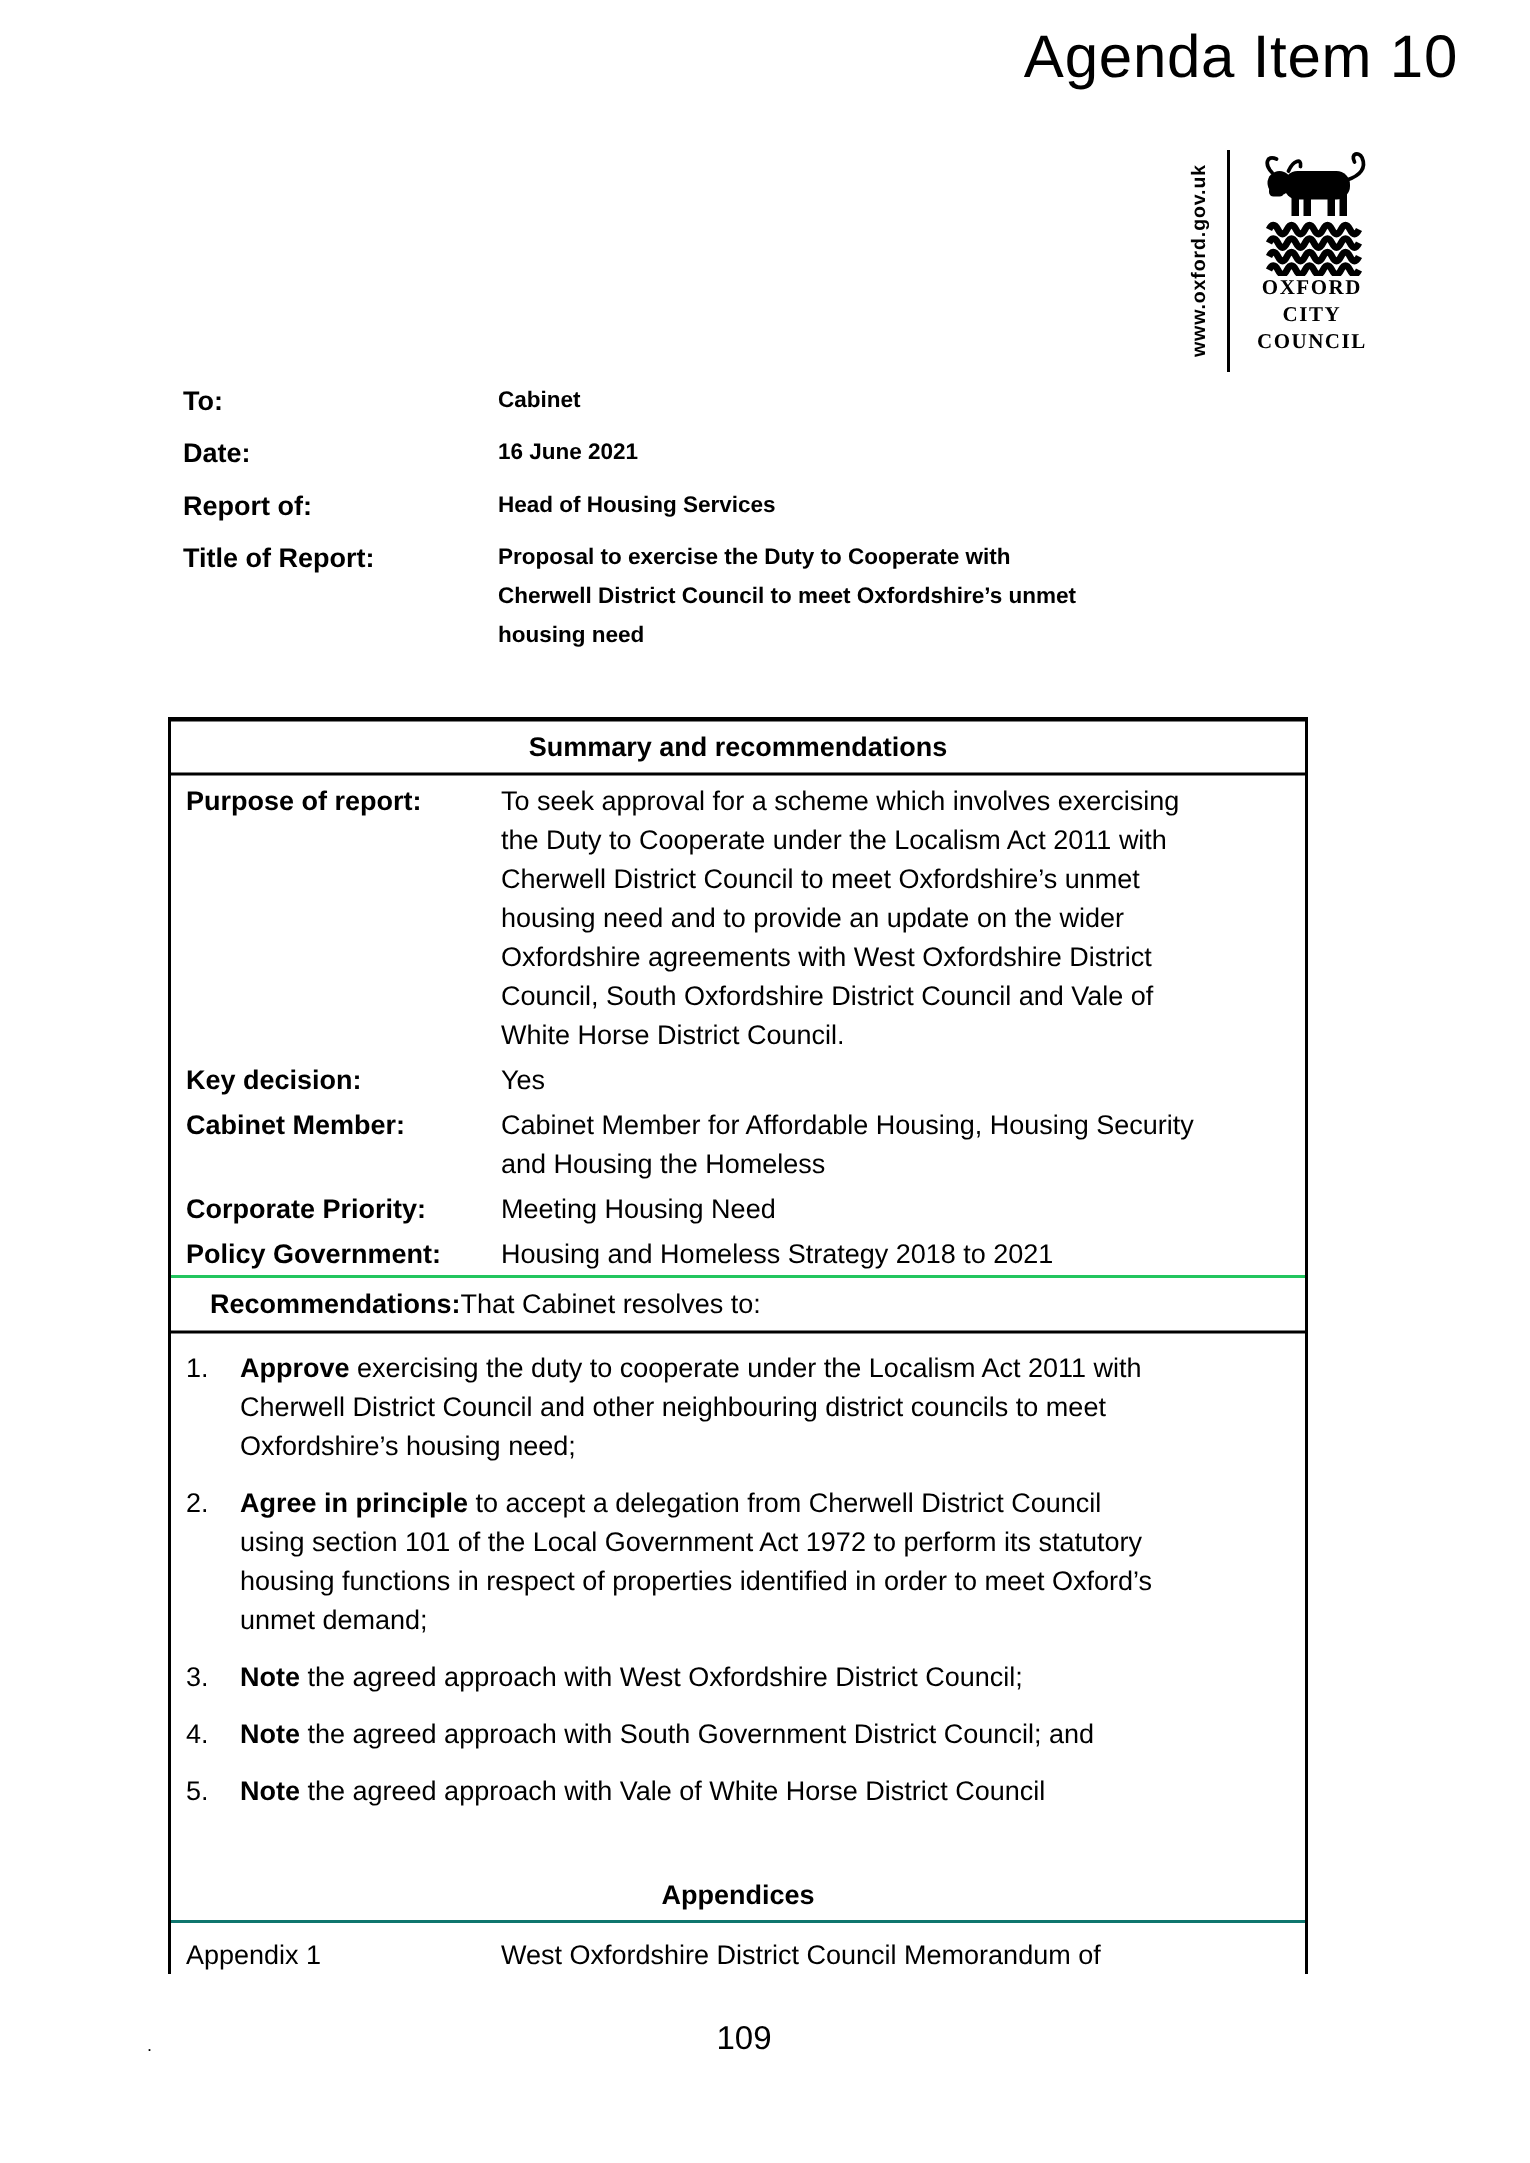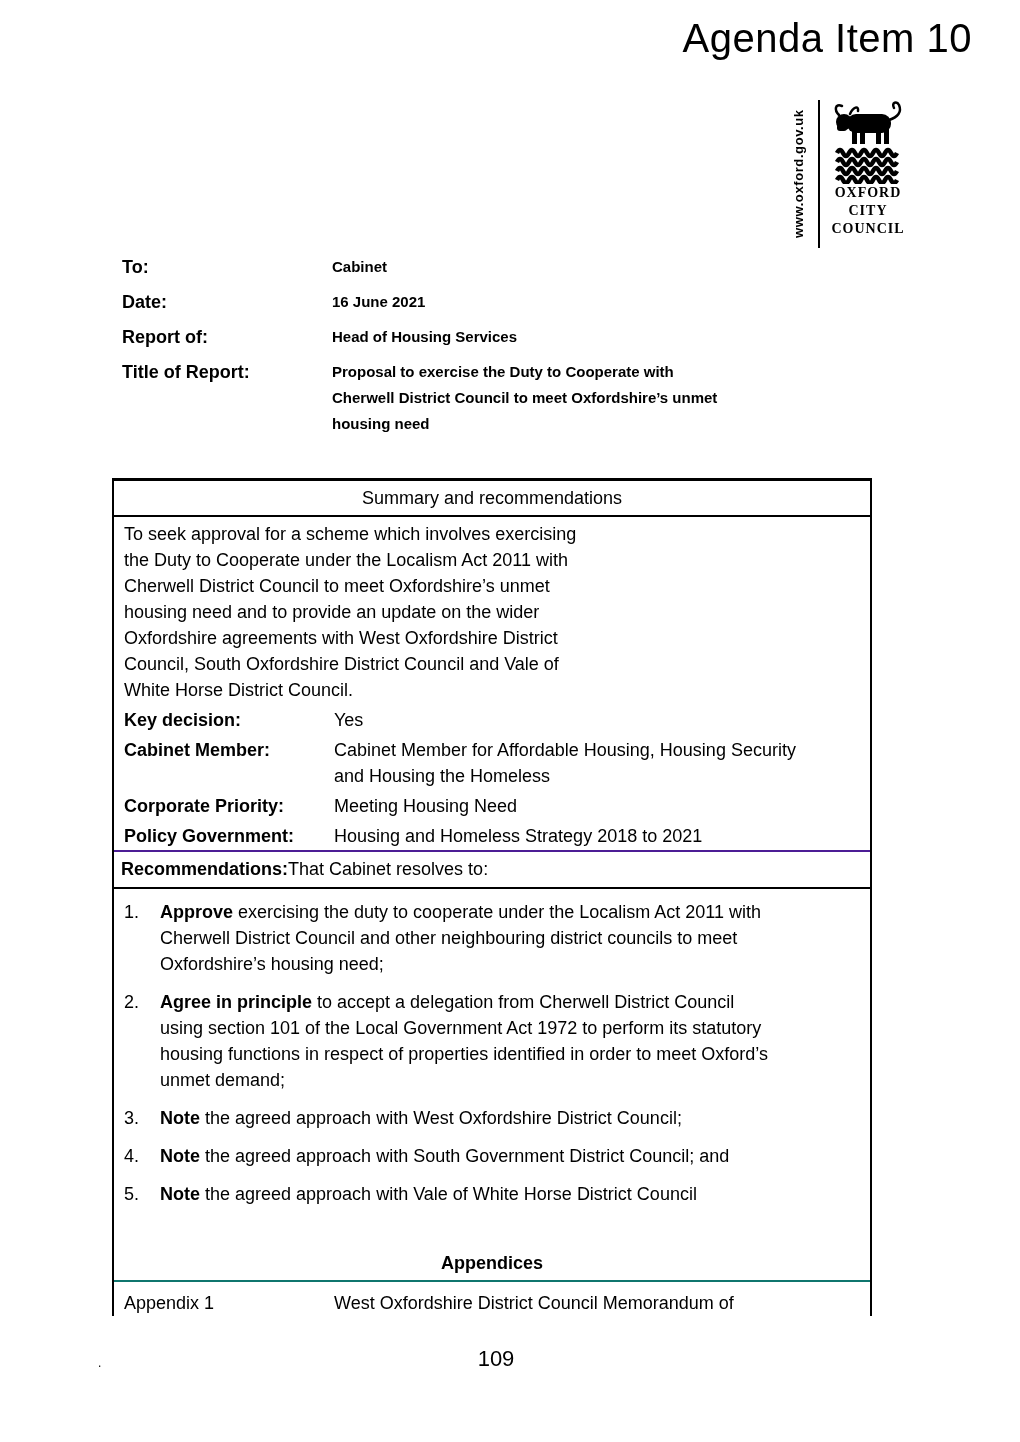--- a/index.html
+++ b/index.html
@@ -16,45 +16,45 @@
   }
 
   
   .logo { position:absolute; left:791px; top:100px; height:148px; display:flex; }
   .logo-web {
     writing-mode:vertical-rl; transform:rotate(180deg);
     font-weight:bold; font-size:13px; letter-spacing:0.6px;
     height:148px; text-align:center; width:22px;
   }
   .logo-sep { width:2px; background:#000; margin-left:5px; }
-  .logo-main { display:flex; flex-direction:column; align-items:center; margin-left:7px; width:82px; }
+  .logo-main { display:flex; flex-direction:column; align-items:flex-start; margin-left:18px; width:82px; }
   .crest { display:block; }
   .logo-name {
     font-family:"Liberation Serif", serif; font-weight:bold;
     font-size:14px; line-height:18px; letter-spacing:1px; text-align:center;
     white-space:pre-line;
   }
 
   
   .meta { position:absolute; left:122px; top:254px; width:760px; }
   .meta-row { display:flex; margin-bottom:9px; }
   .meta-label { width:210px; flex:none; font-weight:bold; font-size:18px; line-height:26px; }
   .meta-value { width:545px; font-weight:bold; font-size:15px; line-height:26px; white-space:pre-line; }
 
   
   .tbl {
     position:absolute; left:112px; top:478px; width:760px; height:838px;
     border:2px solid #000; border-top-width:3px; border-bottom:none; overflow:hidden;
   }
-  .tbl-header { border-bottom:2px solid #000; text-align:center; font-weight:normal; font-size:18px; padding:4px 16px; line-height:26px; }
+  .tbl-header { border-bottom:2px solid #000; text-align:center; font-weight:bold; font-size:18px; padding:4px 16px; line-height:26px; }
   .tbl-main { padding:4px 8px 0 10px; height:333px; overflow:hidden; }
   .trow { display:flex; margin-bottom:4px; }
   .trow .lbl { width:210px; flex:none; font-weight:bold; font-size:18px; line-height:26px; }
   .trow .val { width:528px; font-size:18px; line-height:26px; white-space:pre-line; }
-  .tbl-rec { border-top:2px solid #4c1d95; border-bottom:2px solid #000; padding:4px 7px 5px; font-size:18px; line-height:26px; }
+  .tbl-rec { border-top:2px solid #22c55e; border-bottom:2px solid #000; padding:4px 26px 5px; font-size:18px; line-height:26px; }
   .tbl-rec .bold, .li .bold { font-weight:bold; }
   .tbl-list { padding:10px 8px 0 10px; height:358px; overflow:hidden; }
   .li { display:flex; margin-bottom:12px; }
   .li .num { width:36px; flex:none; font-size:18px; line-height:26px; }
   .li .txt { width:690px; font-size:18px; line-height:26px; white-space:pre-line; }
   .tbl-apphead { border-bottom:2px solid #0f766e; text-align:center; font-weight:bold; font-size:18px; padding:3px 0 4px; line-height:26px; }
   .tbl-app { padding:8px 8px 0 10px; display:flex; }
   .tbl-app .lbl { width:210px; flex:none; font-size:18px; line-height:26px; font-weight:400; }
   .tbl-app .val { width:528px; font-size:18px; line-height:26px; }
 
@@ -122,20 +122,21 @@
 Cherwell District Council to meet Oxfordshire’s unmet
 housing need</div>
     </div>
   </div>
 
   <div class="tbl">
     <div class="tbl-header">Summary and recommendations</div>
 
     <div class="tbl-main">
       <div class="trow">
+        <div class="lbl">Purpose of report:</div>
         <div class="val">To seek approval for a scheme which involves exercising
 the Duty to Cooperate under the Localism Act 2011 with
 Cherwell District Council to meet Oxfordshire’s unmet
 housing need and to provide an update on the wider
 Oxfordshire agreements with West Oxfordshire District
 Council, South Oxfordshire District Council and Vale of
 White Horse District Council.</div>
       </div>
       <div class="trow">
         <div class="lbl">Key decision:</div>

